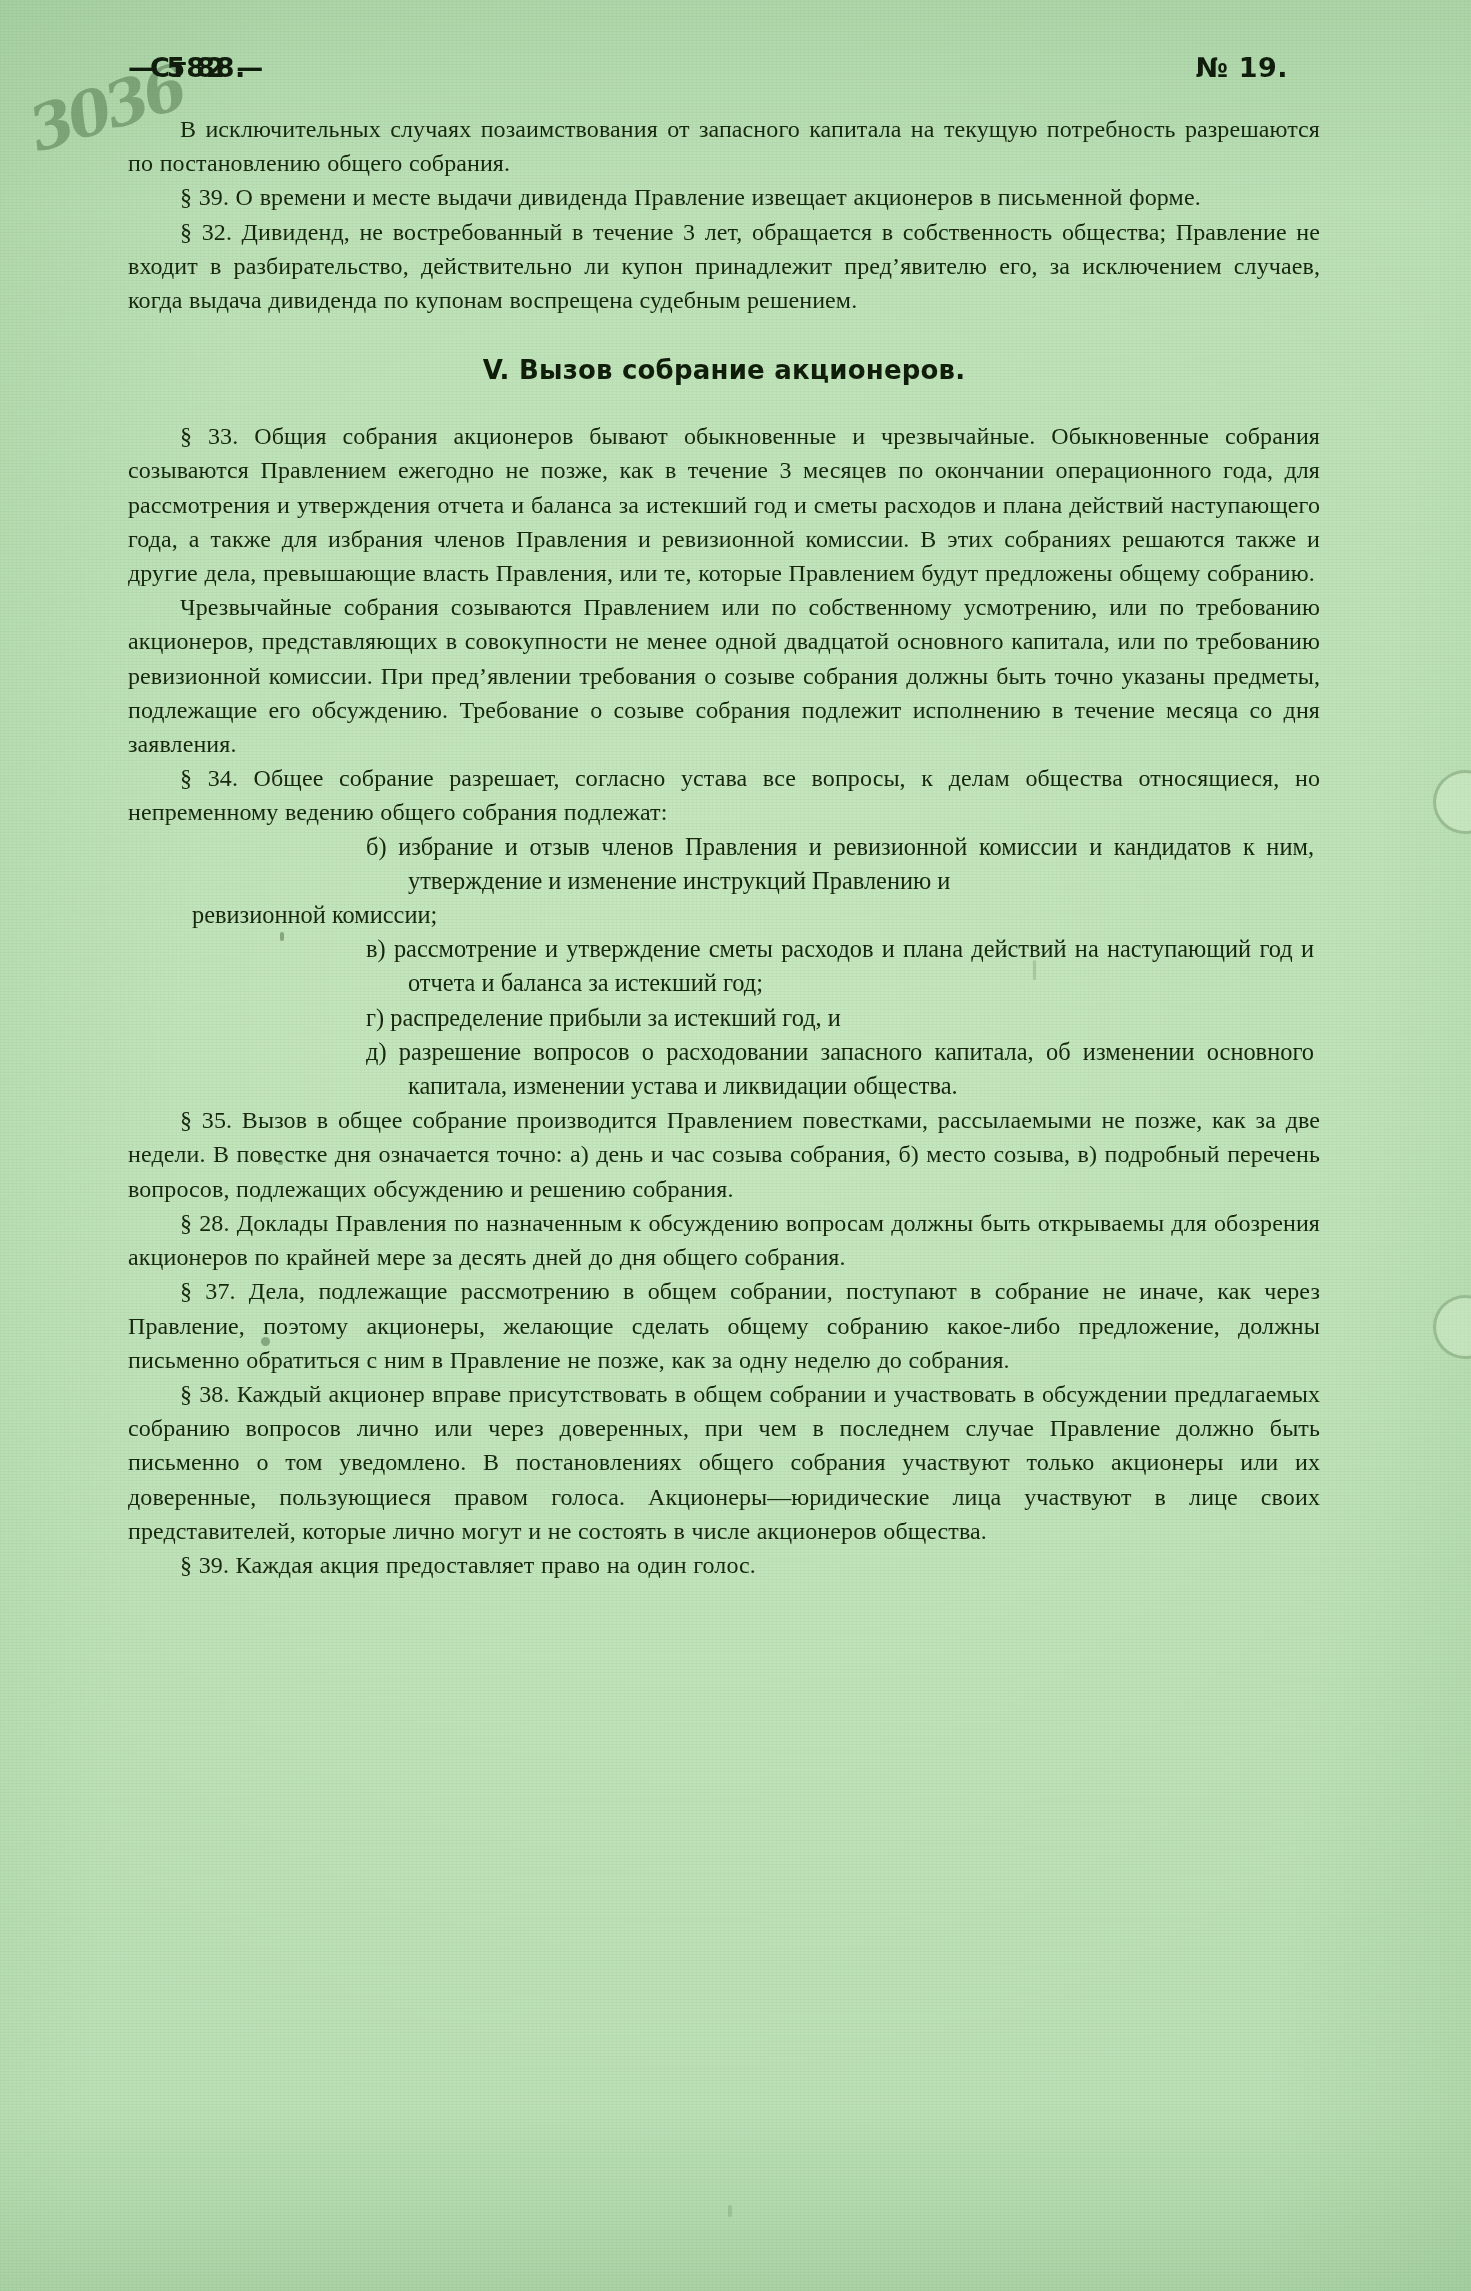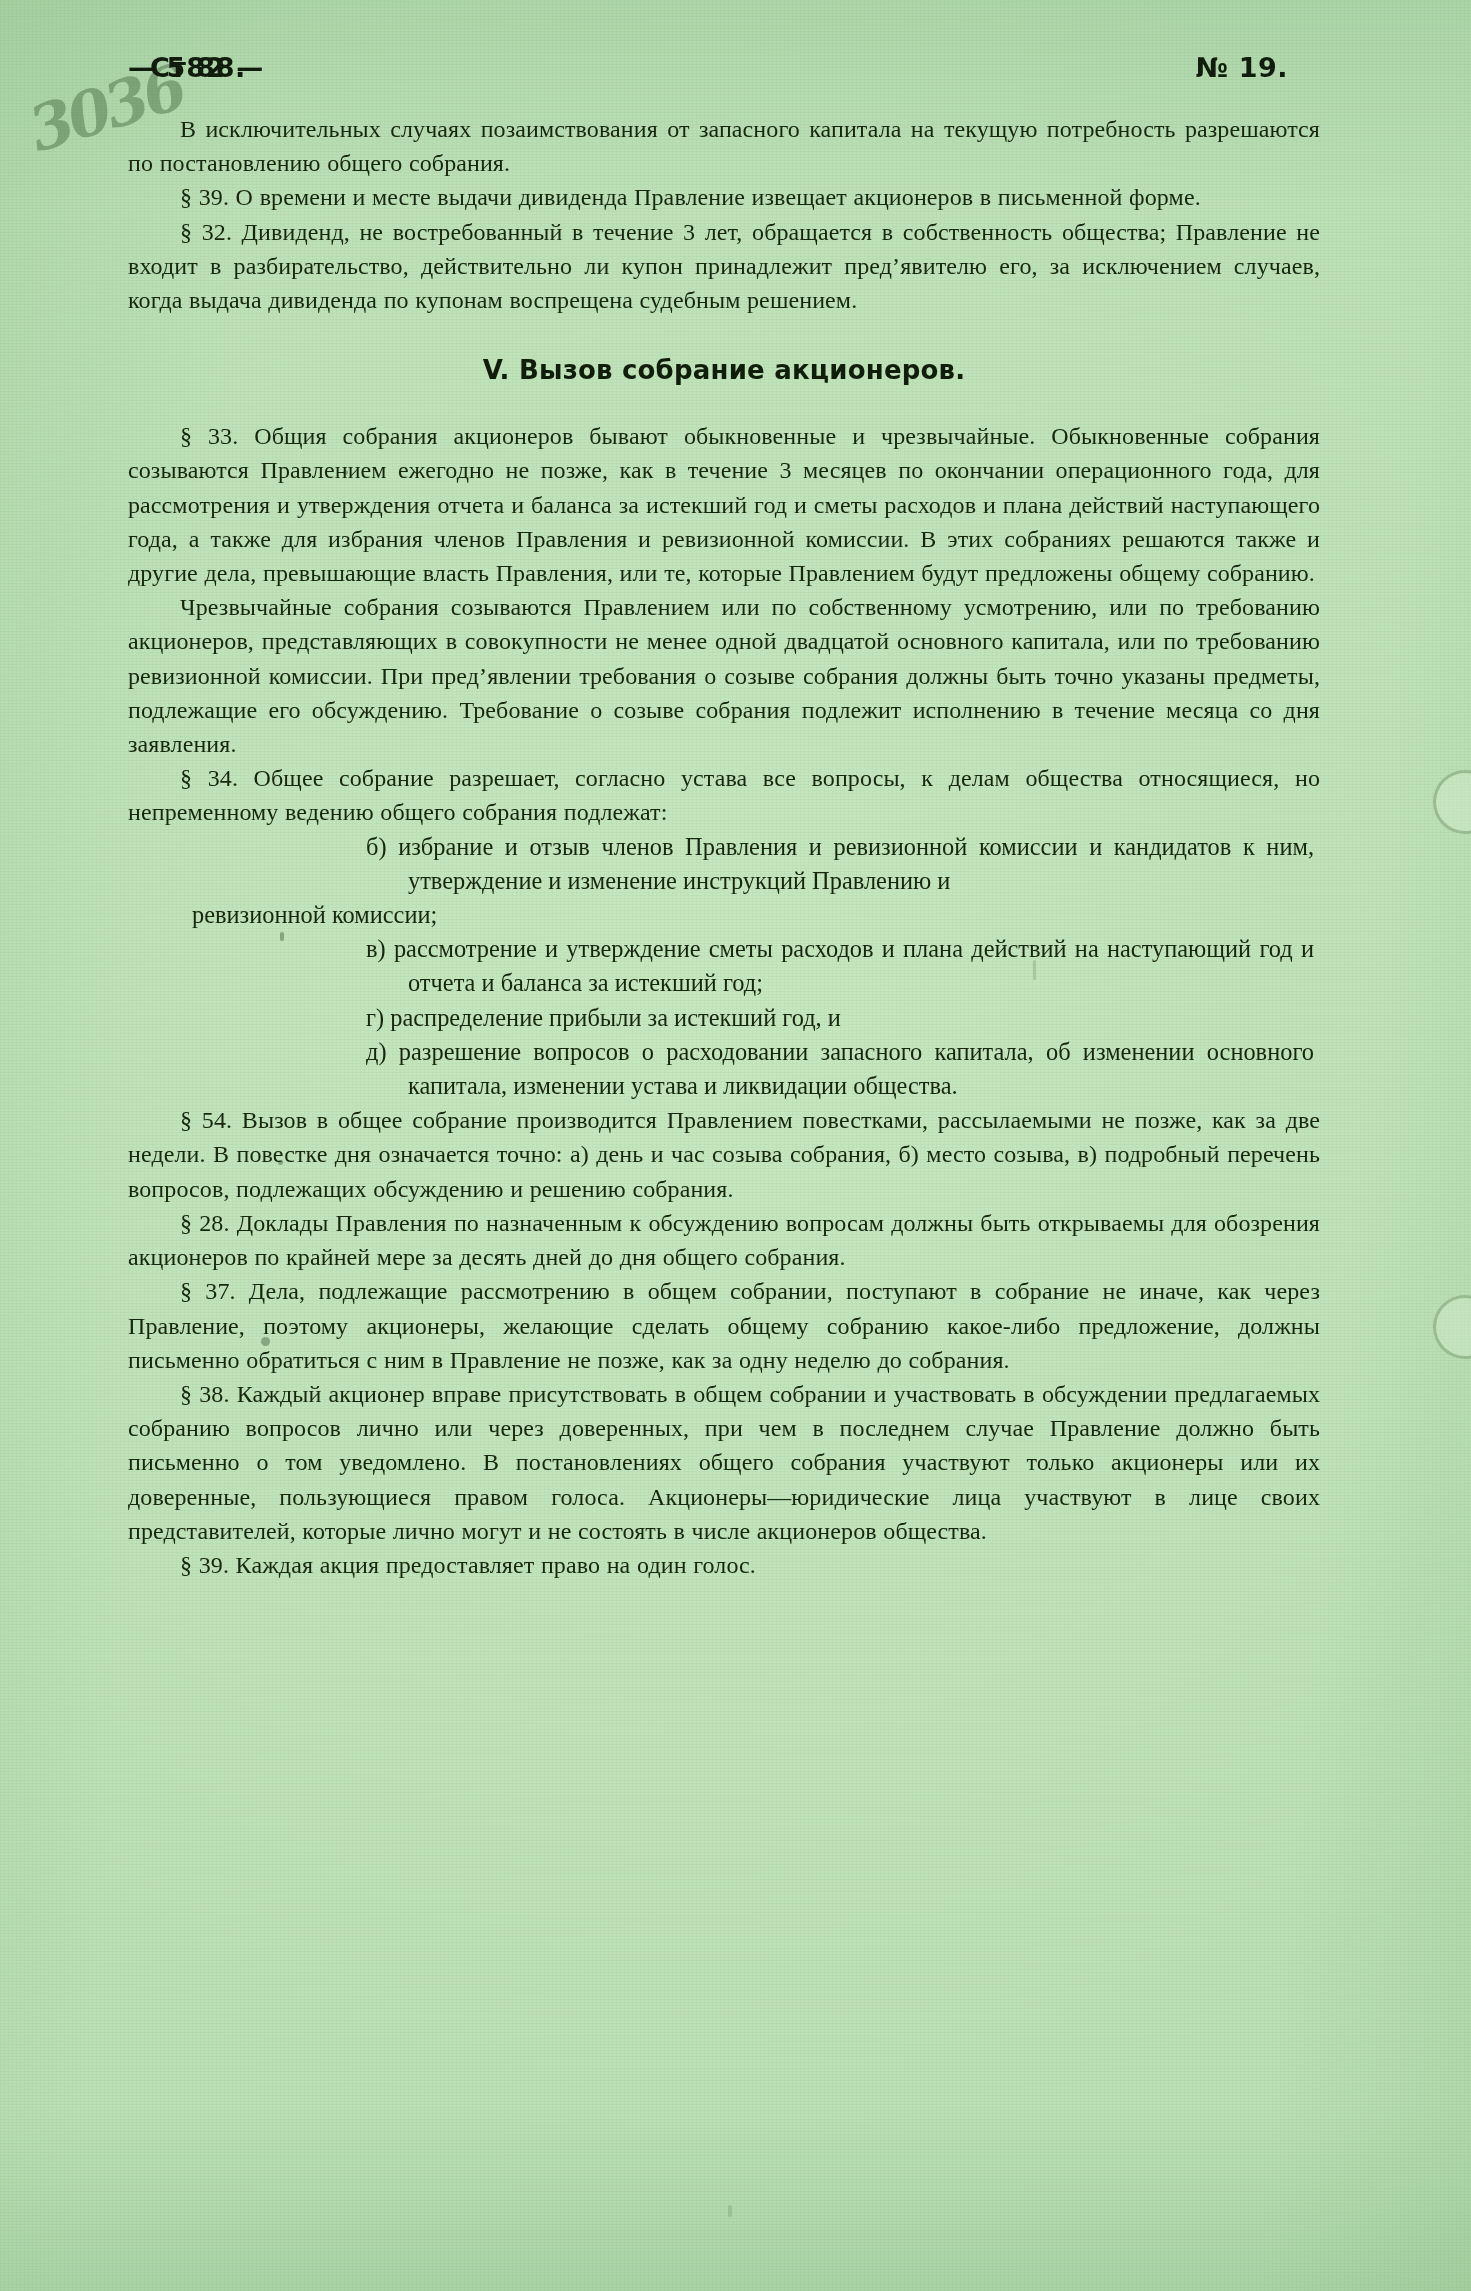--- a/index.html
+++ b/index.html
@@ -223,21 +223,21 @@
       <li>
         <span>г)</span>
         <span>распределение прибыли за истекший год, и</span>
       </li>
       <li>
         <span>д)</span>
         <span>разрешение вопросов о расходовании запасного капитала, об изменении основного капитала, изменении устава и ликвидации общества.</span>
       </li>
     </ul>
 
-    <p class="para ind">§ 54. Вызов в общее собрание производится Правлением повестками, рассылаемыми не позже, как за две недели. В повестке дня означается точно: а) день и час созыва собрания, б) место созыва, в) подробный перечень вопросов, подлежащих обсуждению и решению собрания.</p>
+    <p class="para ind">§ 35. Вызов в общее собрание производится Правлением повестками, рассылаемыми не позже, как за две недели. В повестке дня означается точно: а) день и час созыва собрания, б) место созыва, в) подробный перечень вопросов, подлежащих обсуждению и решению собрания.</p>
 
     <p class="para ind">§ 28. Доклады Правления по назначенным к обсуждению вопросам должны быть открываемы для обозрения акционеров по крайней мере за десять дней до дня общего собрания.</p>
 
     <p class="para ind">§ 37. Дела, подлежащие рассмотрению в общем собрании, поступают в собрание не иначе, как через Правление, поэтому акционеры, желающие сделать общему собранию какое-либо предложение, должны письменно обратиться с ним в Правление не позже, как за одну неделю до собрания.</p>
 
     <p class="para ind">§ 38. Каждый акционер вправе присутствовать в общем собрании и участвовать в обсуждении предлагаемых собранию вопросов лично или через доверенных, при чем в последнем случае Правление должно быть письменно о том уведомлено. В постановлениях общего собрания участвуют только акционеры или их доверенные, пользующиеся правом голоса. Акционеры—юридические лица участвуют в лице своих представителей, которые лично могут и не состоять в числе акционеров общества.</p>
 
     <p class="para ind">§ 39. Каждая акция предоставляет право на один голос.</p>
 
   </div>

